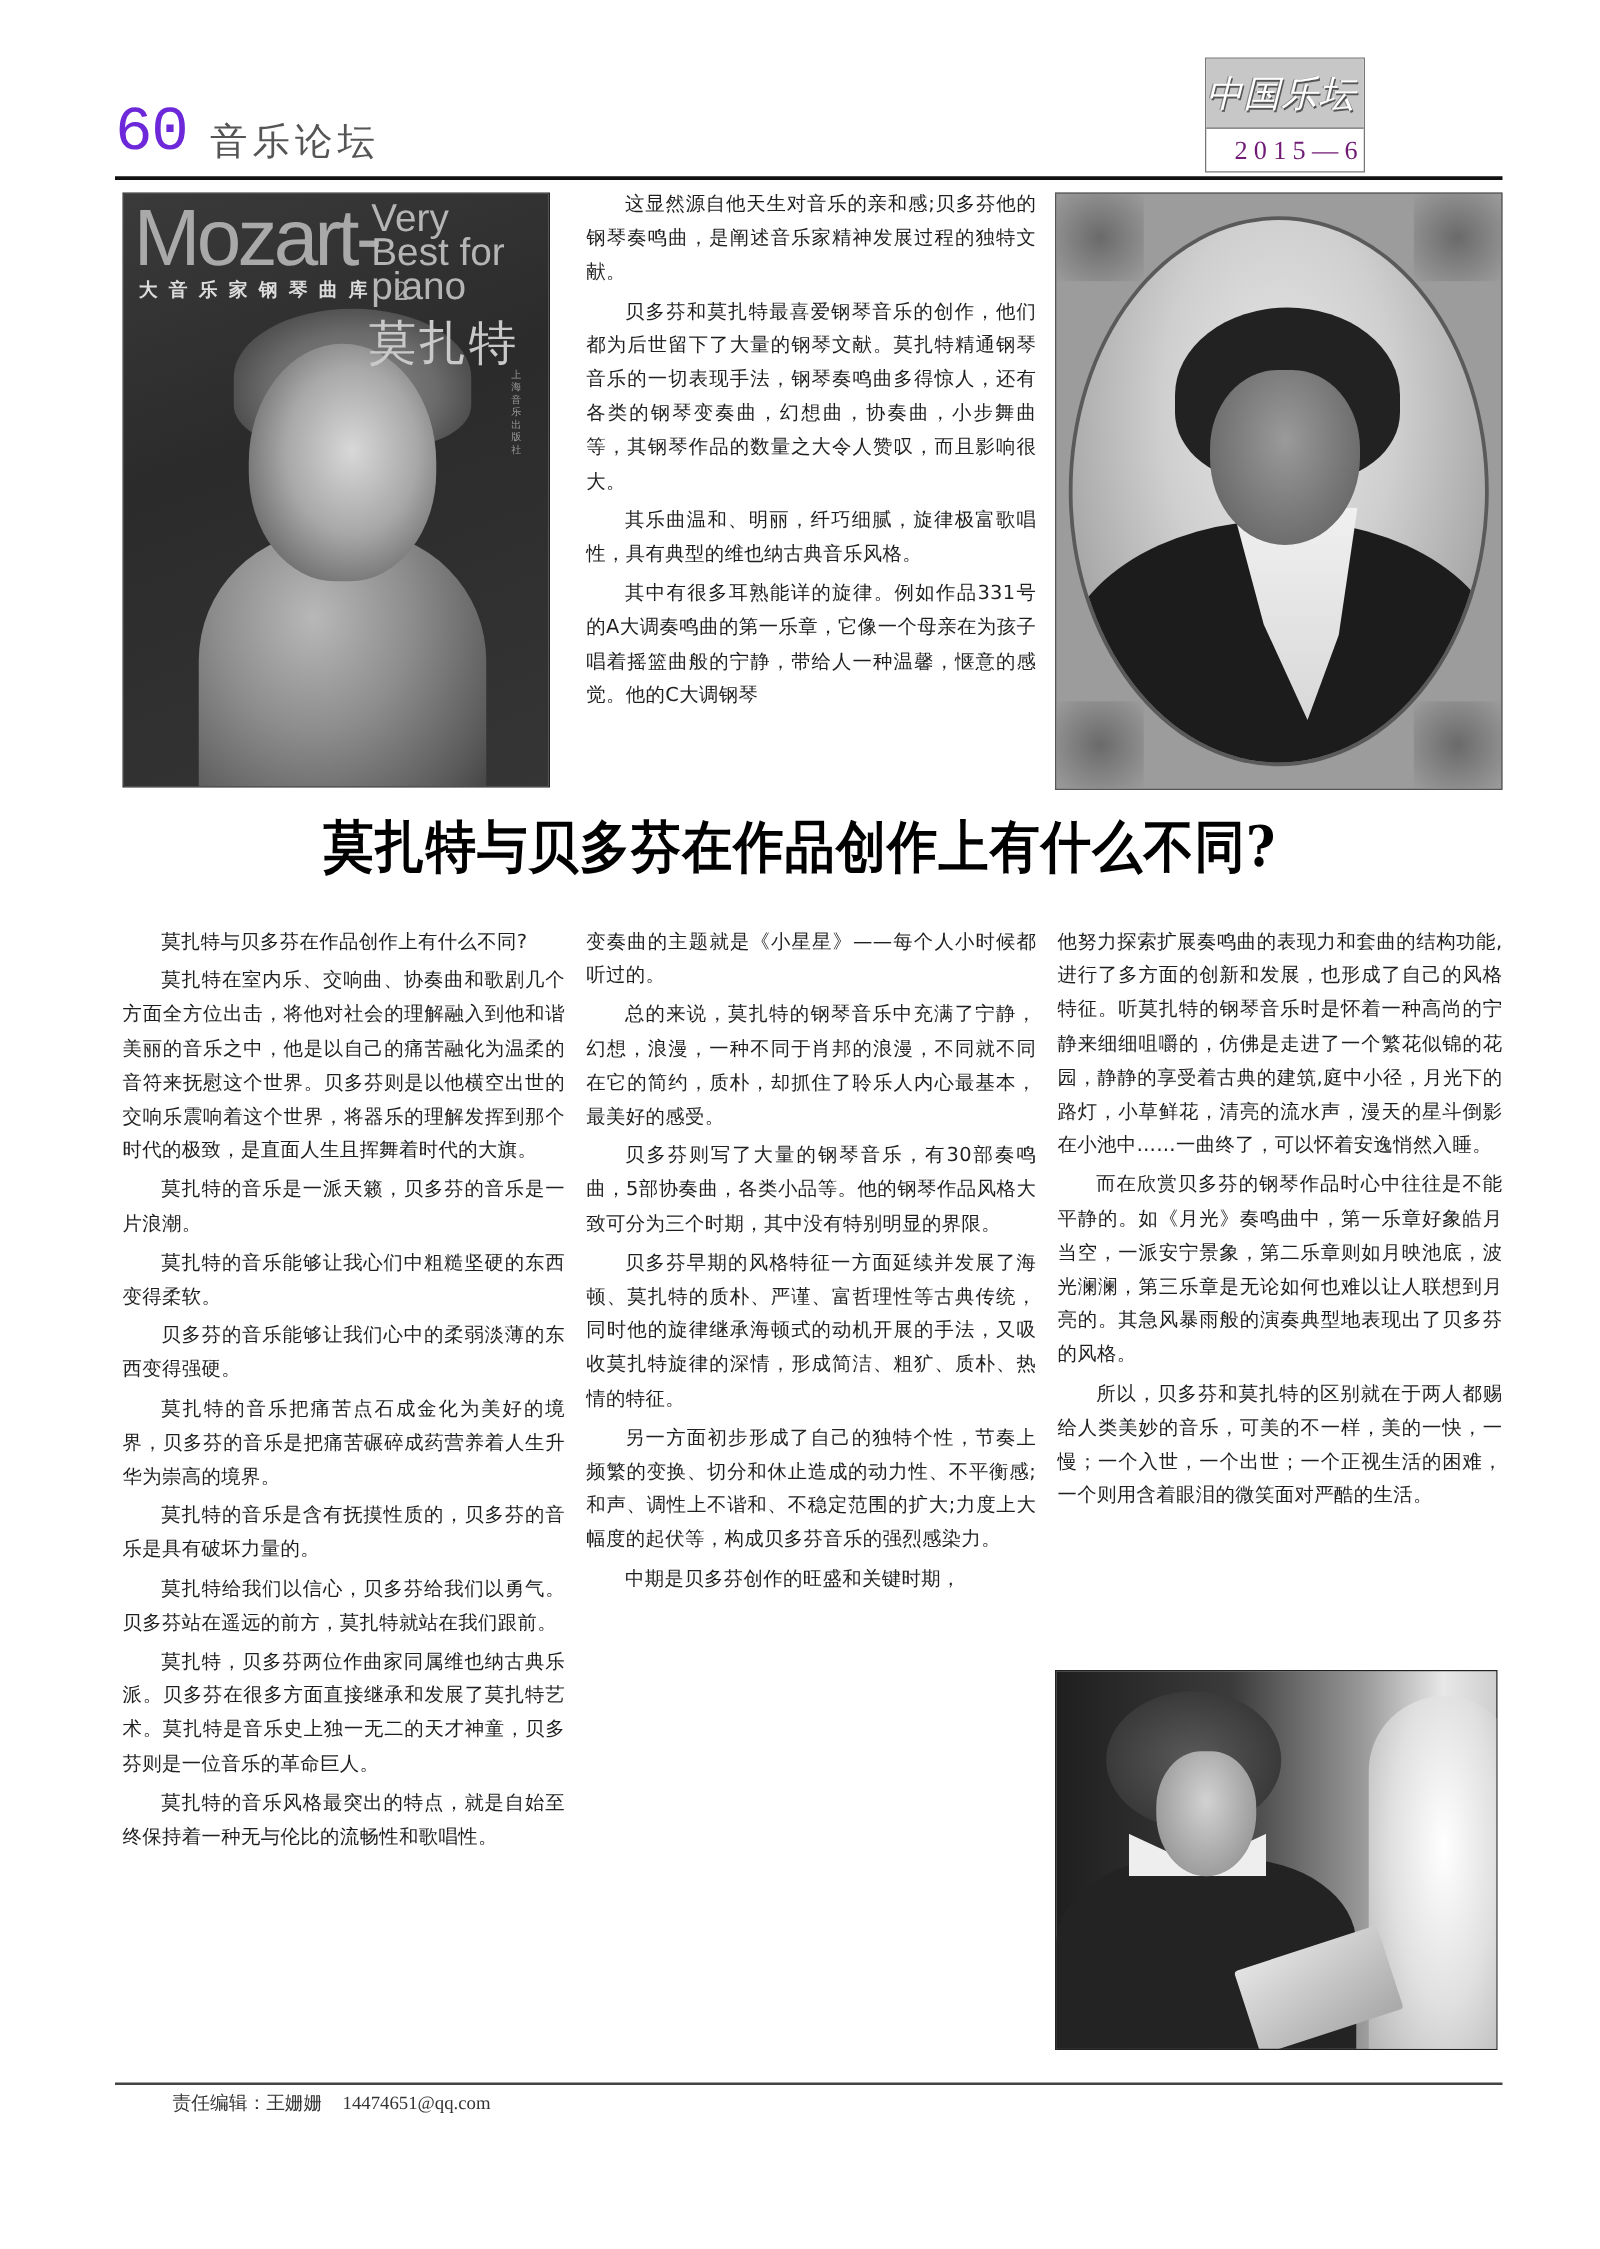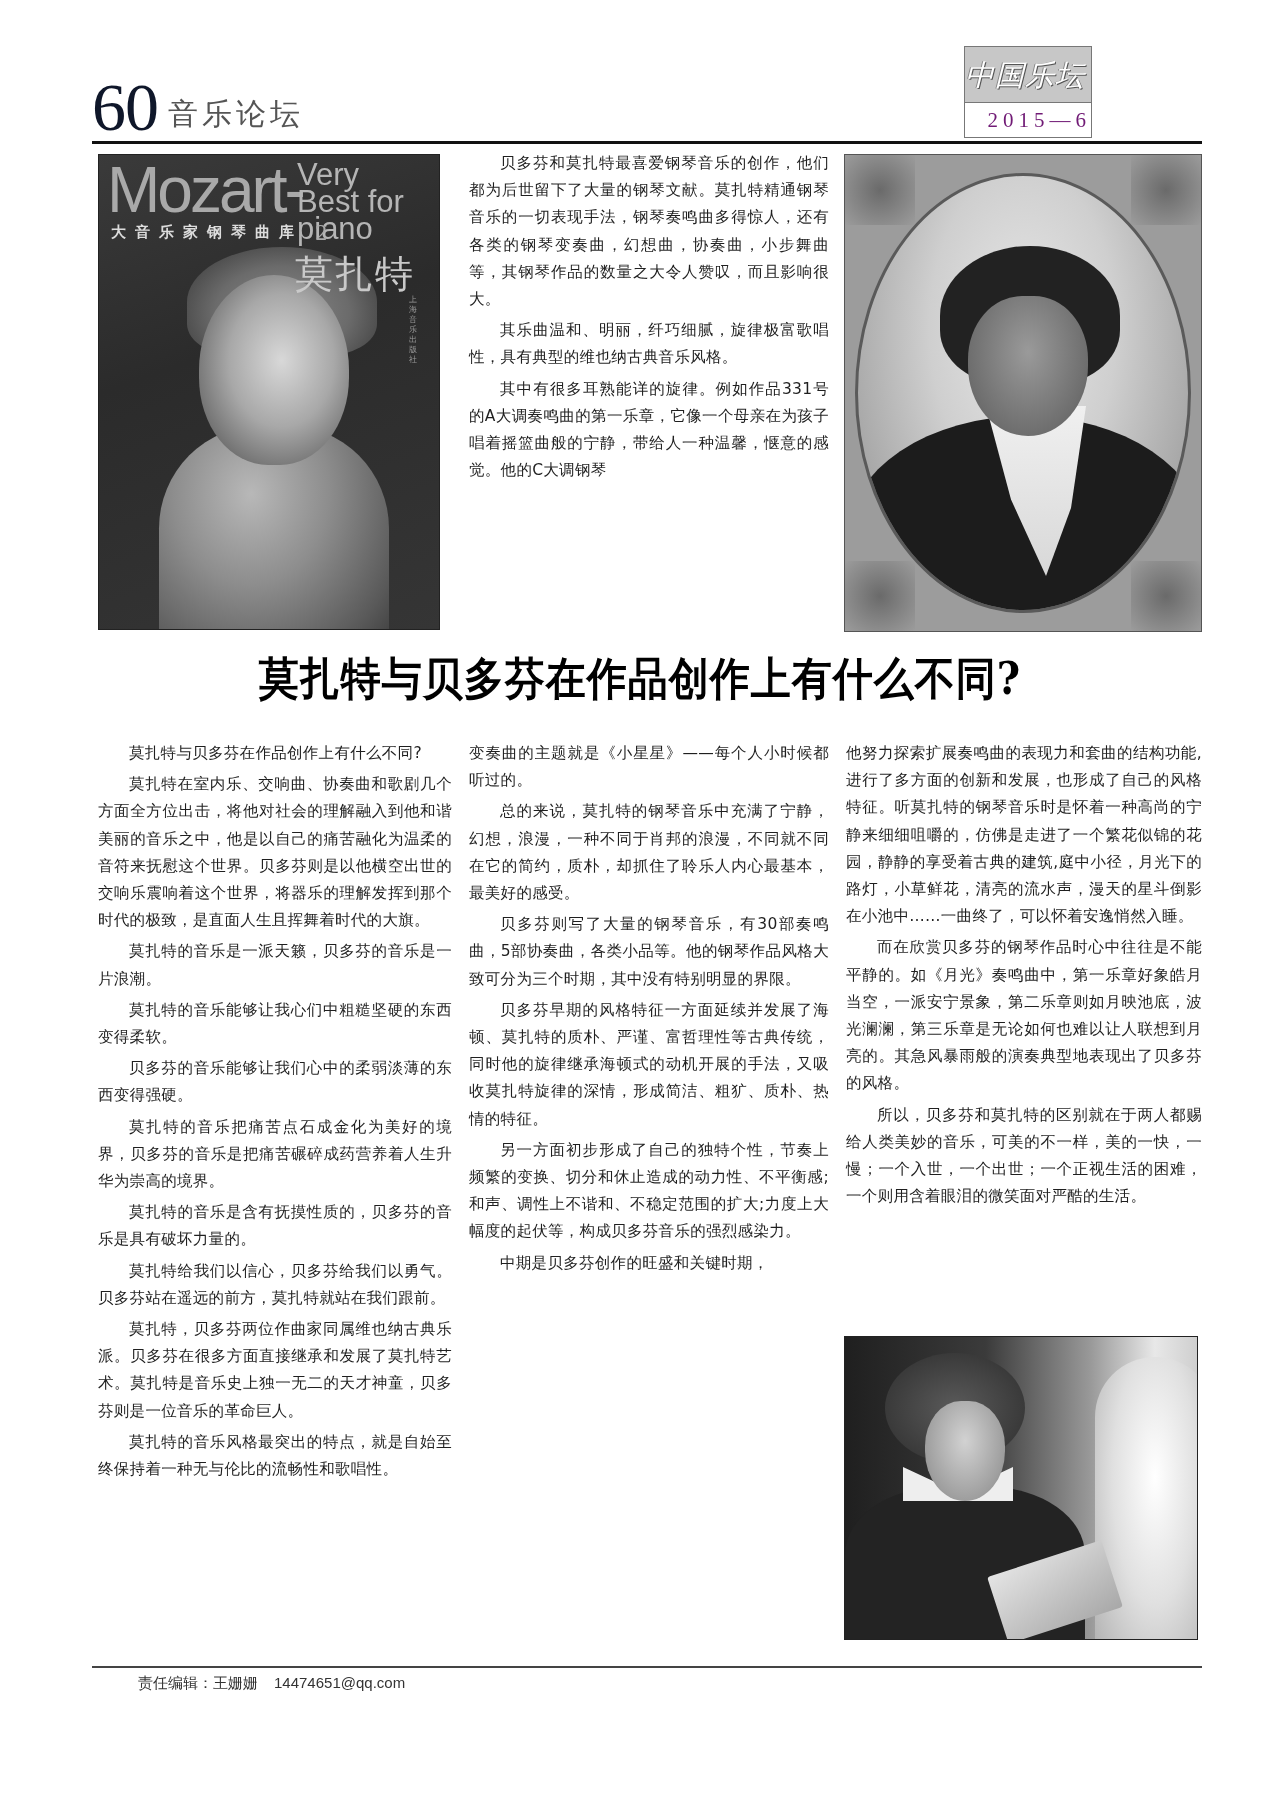--- a/index.html
+++ b/index.html
@@ -1,20 +1,20 @@
 <!DOCTYPE html>
 <html><head>
 <meta charset="utf-8">
 <style>
   * { box-sizing: border-box; margin: 0; padding: 0; }
   html, body { width: 1280px; height: 1799px; background: #ffffff; overflow: hidden; }
   body { position: relative; font-family: "DejaVu Sans", sans-serif; color: #1a1a1a; }
 
   
-  .page-num { position: absolute; left: 92px; top: 80px; font-family: Liberation Serif, serif; font-size: 68px; line-height: 54px; color: #0f172a; letter-spacing: -1px; }
+  .page-num { position: absolute; left: 92px; top: 80px; font-family: Liberation Mono, monospace; font-size: 50px; line-height: 54px; color: #6d28d9; letter-spacing: -1px; }
   .section-name { position: absolute; left: 168px; top: 96px; font-family: "DejaVu Serif", serif; font-size: 30px; line-height: 36px; color: #555; letter-spacing: 4px; }
   .masthead { position: absolute; left: 964px; top: 46px; width: 128px; height: 92px; border: 1px solid #777; background: #fff; }
   .masthead-logo { height: 56px; background: #c7c7c7; border-bottom: 1px solid #777; font-family: "DejaVu Serif", serif; font-style: italic; font-size: 29px; line-height: 56px; color: #fff; text-align: left; letter-spacing: 1px; text-shadow: 1px 1px 0 #555, -1px 0 0 #888; }
   .masthead-issue { height: 34px; font-family: "Liberation Serif", serif; font-size: 21px; line-height: 34px; text-align: right; color: #701a75; letter-spacing: 5px; }
   .top-rule { position: absolute; left: 92px; top: 141px; width: 1110px; height: 3px; background: #111; }
 
   
   .img-mozart { position: absolute; left: 98px; top: 154px; width: 342px; height: 476px; background: linear-gradient(160deg, #3a3a3a 0%, #2b2b2b 40%, #353535 100%); overflow: hidden; border: 1px solid #222; }
   .img-mozart .cover-title { position: absolute; left: 8px; top: 2px; font-family: "Liberation Sans", sans-serif; font-size: 64px; line-height: 66px; color: #a9a9a9; letter-spacing: -3px; }
   .img-mozart .cover-sub { position: absolute; right: 10px; top: 6px; font-family: "Liberation Sans", sans-serif; font-size: 31px; line-height: 27px; color: #b5b5b5; text-align: left; width: 132px; }
@@ -49,21 +49,21 @@
   .col-1 { left: 98px; width: 354px; }
   .col-2 { left: 469px; width: 360px; }
   .col-3 { left: 846px; width: 356px; }
   .p-gap { margin-bottom: 4px; }
   .no-indent { text-indent: 0; }
 
   .headline { position: absolute; left: 0; top: 648px; width: 1280px; text-align: center; font-family: "DejaVu Serif", serif; font-weight: bold; font-size: 40px; line-height: 60px; color: #000; letter-spacing: 1px; transform: scaleY(1.12); }
 
   .bottom-rule { position: absolute; left: 92px; top: 1666px; width: 1110px; height: 2px; background: #444; }
   .footer { position: absolute; left: 138px; top: 1672px; font-family: "Liberation Serif", serif; font-size: 15px; line-height: 22px; color: #333; }
-  .footer .email { margin-left: 16px; font-family: Liberation Sans, sans-serif; font-size: 15px; }
+  .footer .email { margin-left: 16px; font-family: Liberation Serif, serif; font-size: 15px; }
 </style>
 </head>
 <body>
 
 <div class="page-num">60</div>
 <div class="section-name">音乐论坛</div>
 <div class="masthead">
   <div class="masthead-logo">中国乐坛</div>
   <div class="masthead-issue">2015—6</div>
 </div>
@@ -75,20 +75,21 @@
   <div class="portrait-head"></div>
   <div class="cover-title">Mozart-</div>
   <div class="cover-sub">Very Best for piano</div>
   <div class="cover-series">大音乐家钢琴曲库</div>
   <div class="cover-vol">2</div>
   <div class="cover-name">莫扎特</div>
   <div class="cover-pub">上海音乐出版社</div>
 </div>
 
 <div class="col-top">
+  <p class="para p-gap">这显然源自他天生对音乐的亲和感;贝多芬他的钢琴奏鸣曲，是阐述音乐家精神发展过程的独特文献。</p>
   <p class="para p-gap">贝多芬和莫扎特最喜爱钢琴音乐的创作，他们都为后世留下了大量的钢琴文献。莫扎特精通钢琴音乐的一切表现手法，钢琴奏鸣曲多得惊人，还有各类的钢琴变奏曲，幻想曲，协奏曲，小步舞曲等，其钢琴作品的数量之大令人赞叹，而且影响很大。</p>
   <p class="para p-gap">其乐曲温和、明丽，纤巧细腻，旋律极富歌唱性，具有典型的维也纳古典音乐风格。</p>
   <p class="para p-gap">其中有很多耳熟能详的旋律。例如作品331号的A大调奏鸣曲的第一乐章，它像一个母亲在为孩子唱着摇篮曲般的宁静，带给人一种温馨，惬意的感觉。他的C大调钢琴</p>
 </div>
 
 <div class="img-beethoven-1">
   <div class="corner" style="left:0;top:0;"></div>
   <div class="corner" style="right:0;top:0;"></div>
   <div class="corner" style="left:0;bottom:0;"></div>
   <div class="corner" style="right:0;bottom:0;"></div>

